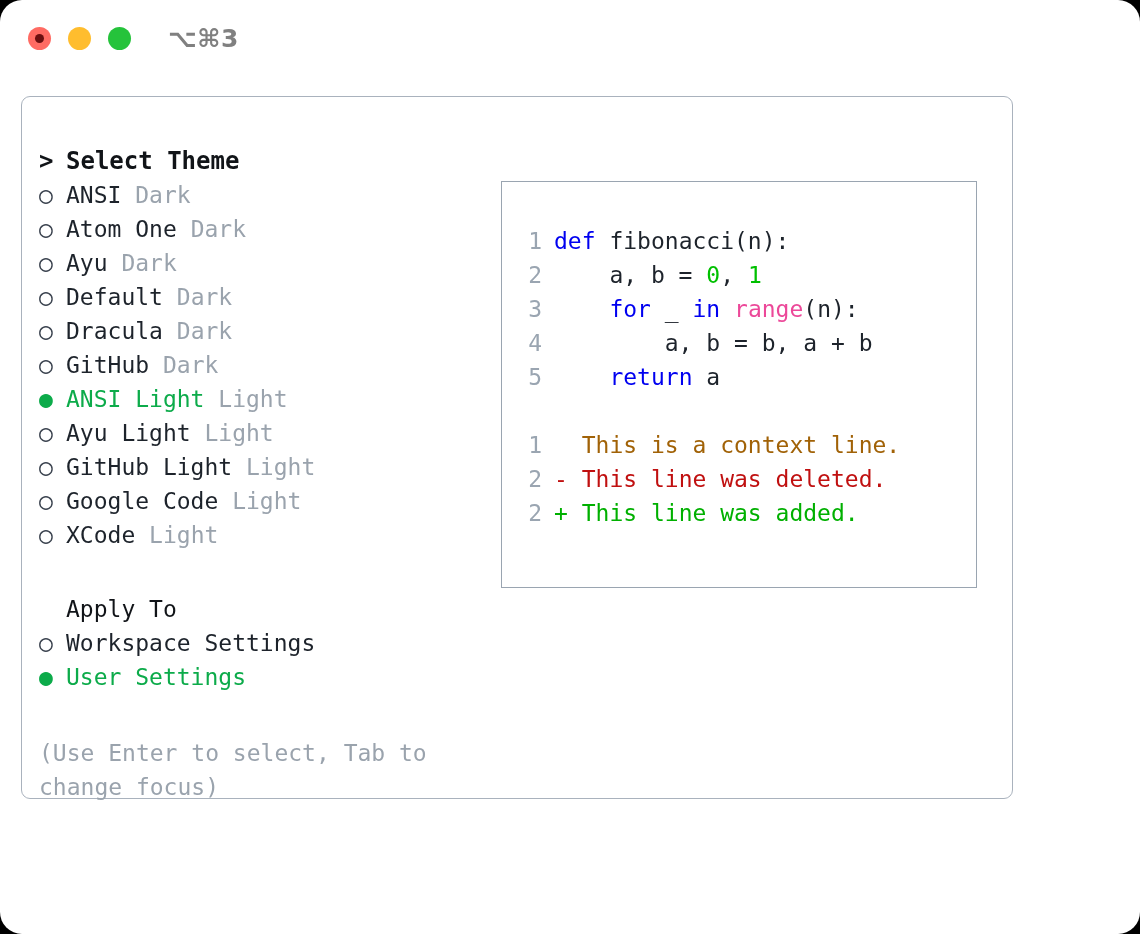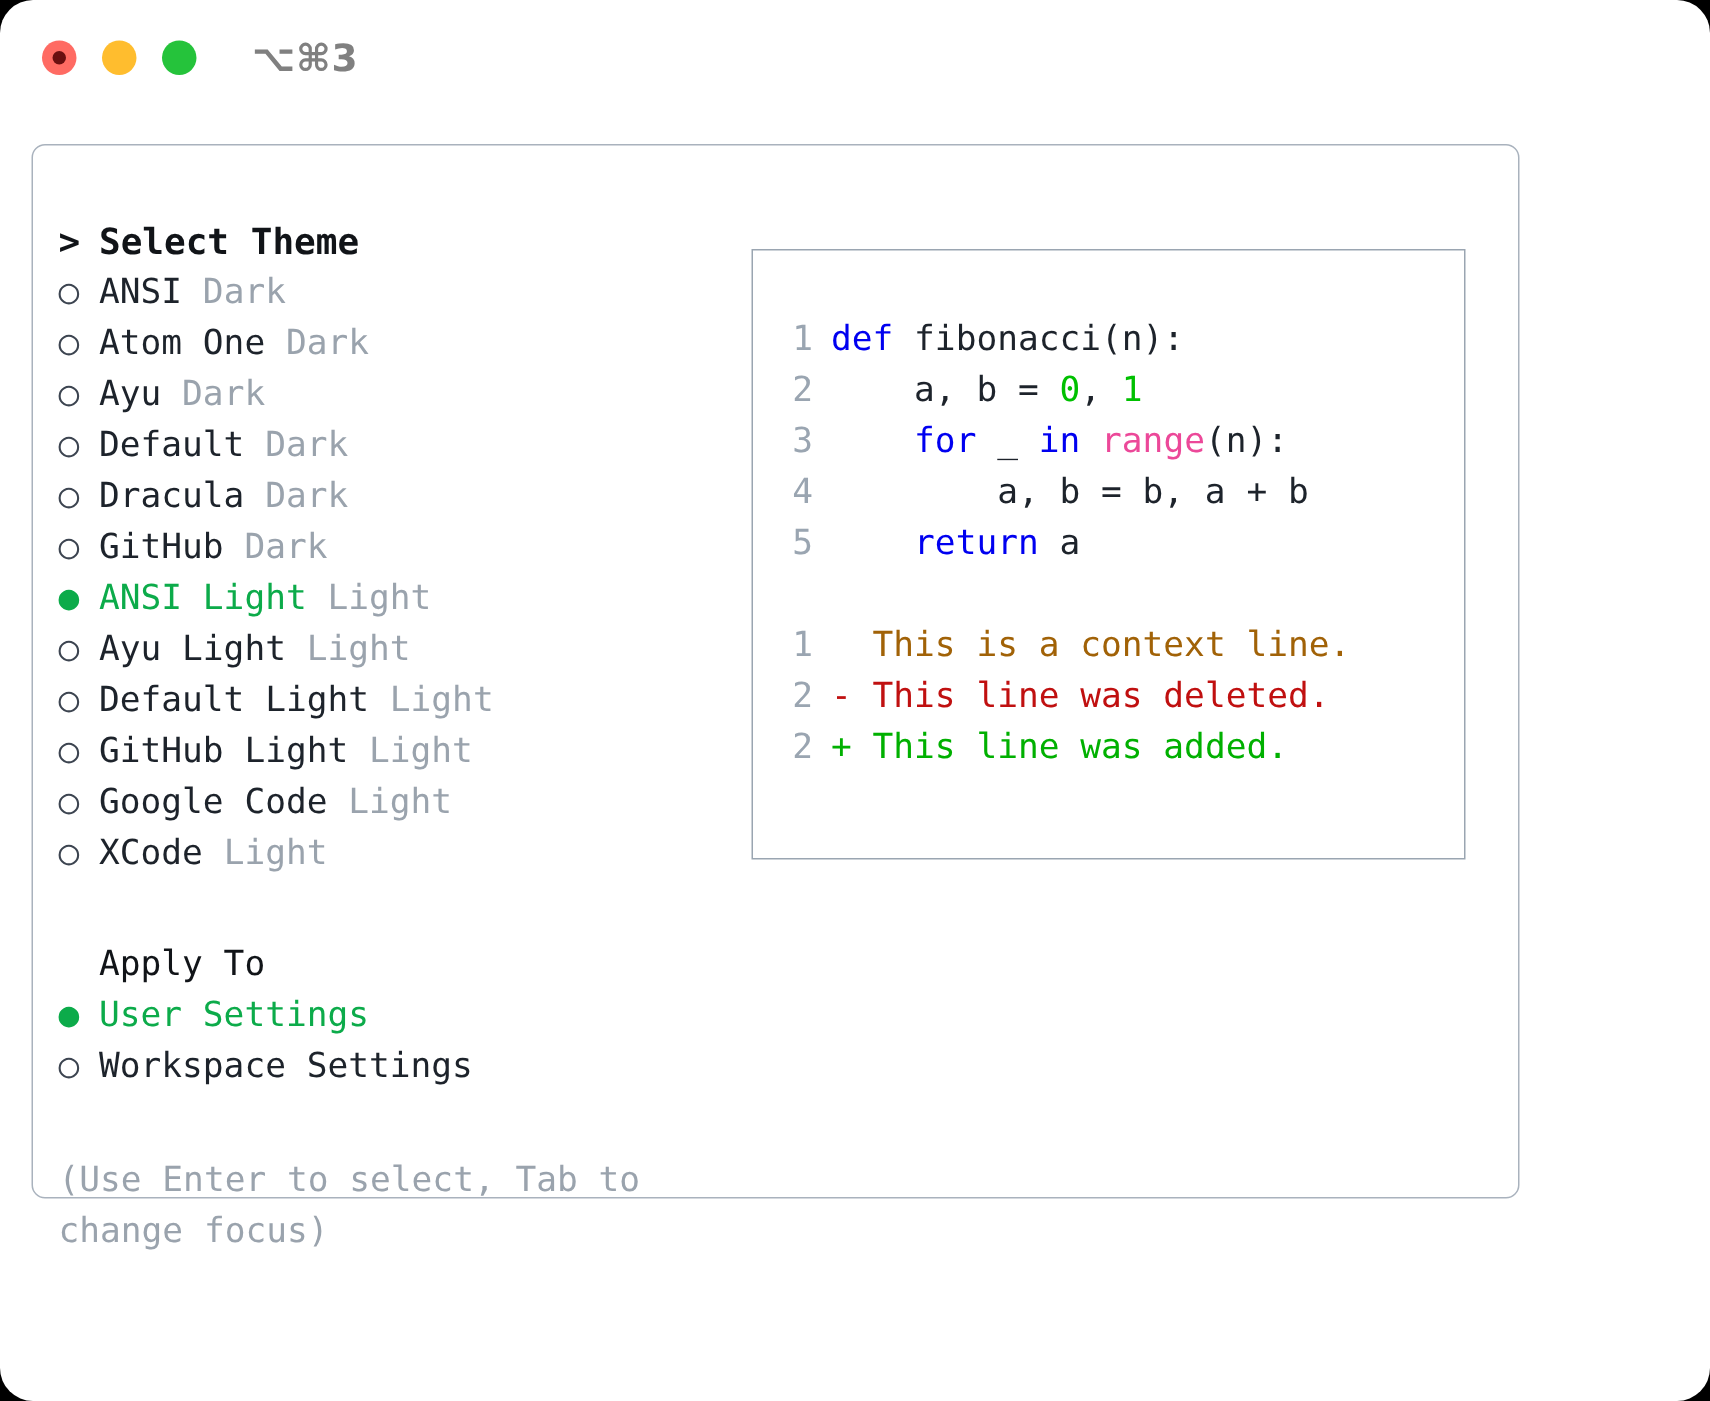--- a/index.html
+++ b/index.html
@@ -141,21 +141,21 @@
     top: 47px;
     width: 490px;
   }
   #preview-title {
     color: #111418;
     font-size: 23px;
     height: 34px;
     line-height: 34px;
   }
   #preview-box {
-    margin-top: 22px;
+    margin-top: 37px;
     width: 476px;
     height: 407px;
     border: 1px solid #9aa5b1;
     box-sizing: border-box;
     background: #ffffff;
     position: relative;
   }
   #code-area {
     position: absolute;
     left: 14px;
@@ -211,31 +211,30 @@
 
       <div id="theme-list">
           <div class="row theme-row"><span class="bullet">○</span><span class="label">ANSI</span><span class="variant"> Dark</span></div>
           <div class="row theme-row"><span class="bullet">○</span><span class="label">Atom One</span><span class="variant"> Dark</span></div>
           <div class="row theme-row"><span class="bullet">○</span><span class="label">Ayu</span><span class="variant"> Dark</span></div>
           <div class="row theme-row"><span class="bullet">○</span><span class="label">Default</span><span class="variant"> Dark</span></div>
           <div class="row theme-row"><span class="bullet">○</span><span class="label">Dracula</span><span class="variant"> Dark</span></div>
           <div class="row theme-row"><span class="bullet">○</span><span class="label">GitHub</span><span class="variant"> Dark</span></div>
           <div class="row theme-row selected"><span class="bullet">●</span><span class="label">ANSI Light</span><span class="variant"> Light</span></div>
           <div class="row theme-row"><span class="bullet">○</span><span class="label">Ayu Light</span><span class="variant"> Light</span></div>
-          <div class="row theme-row"><span class="bullet">○</span><span class="label">Default Light</span><span class="variant"> Light</span></div>
           <div class="row theme-row"><span class="bullet">○</span><span class="label">GitHub Light</span><span class="variant"> Light</span></div>
           <div class="row theme-row"><span class="bullet">○</span><span class="label">Google Code</span><span class="variant"> Light</span></div>
           <div class="row theme-row"><span class="bullet">○</span><span class="label">XCode</span><span class="variant"> Light</span></div>
         </div>
 
       <div id="apply-block">
         <div id="apply-header"><span class="spacer"></span><span>Apply To</span></div>
         <div id="apply-list">
+            <div class="row apply-row"><span class="bullet">○</span><span class="label">Workspace Settings</span></div>
             <div class="row apply-row selected"><span class="bullet">●</span><span class="label">User Settings</span></div>
-            <div class="row apply-row"><span class="bullet">○</span><span class="label">Workspace Settings</span></div>
           </div>
       </div>
 
       <div id="hint-text">(Use Enter to select, Tab to change focus)</div>
     </div>
 
     <div id="preview-column">
       <div id="preview-box">
         <div id="code-area"><div class="code-line"><span class="lineno">1</span><span class="tok-kw">def </span><span class="tok-txt">fibonacci(n):</span></div><div class="code-line"><span class="lineno">2</span><span class="tok-txt">    a, b = </span><span class="tok-num">0</span><span class="tok-txt">, </span><span class="tok-num">1</span></div><div class="code-line"><span class="lineno">3</span><span class="tok-txt">    </span><span class="tok-kw">for</span><span class="tok-txt"> _ </span><span class="tok-kw">in</span><span class="tok-txt"> </span><span class="tok-fn">range</span><span class="tok-txt">(n):</span></div><div class="code-line"><span class="lineno">4</span><span class="tok-txt">        a, b = b, a + b</span></div><div class="code-line"><span class="lineno">5</span><span class="tok-txt">    </span><span class="tok-kw">return</span><span class="tok-txt"> a</span></div></div>
         <div id="diff-area"><div class="code-line"><span class="lineno">1</span><span class="diff-ctx"> </span><span class="diff-ctx"> This is a context line.</span></div><div class="code-line"><span class="lineno">2</span><span class="diff-del">-</span><span class="diff-del"> This line was deleted.</span></div><div class="code-line"><span class="lineno">2</span><span class="diff-add">+</span><span class="diff-add"> This line was added.</span></div></div>

